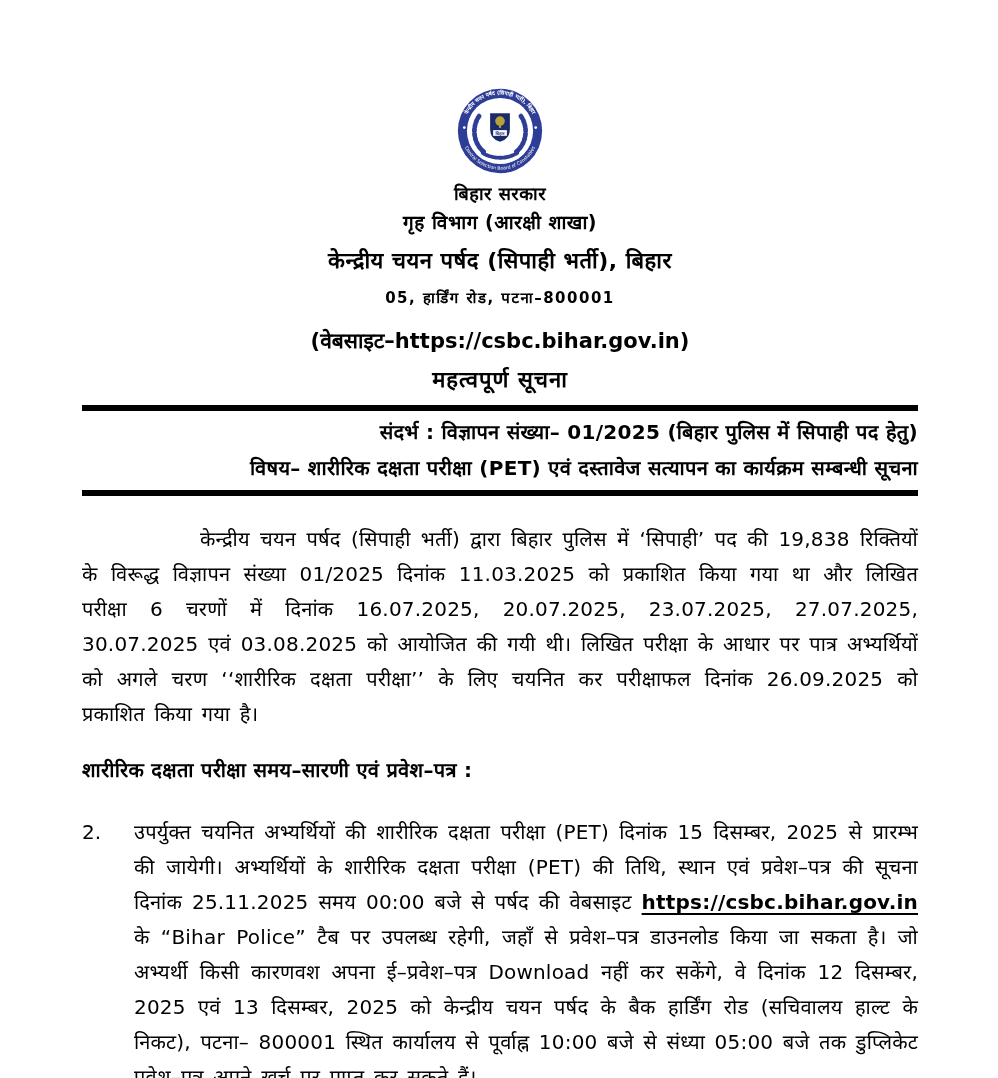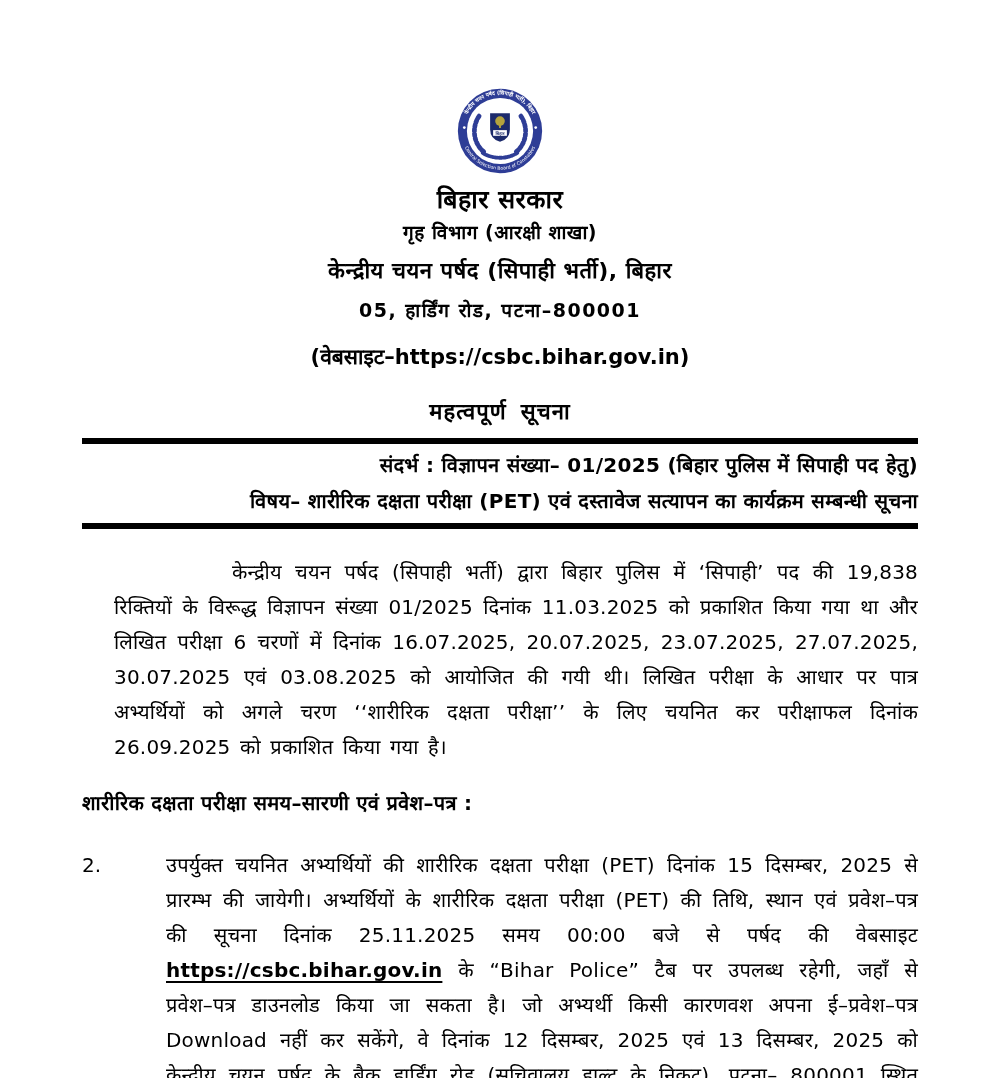--- a/index.html
+++ b/index.html
@@ -23,54 +23,53 @@
   }
 
   
   .doc-header { text-align: center; }
   .emblem-wrap {
     width: 86px;
     height: 86px;
     margin: 0 auto;
   }
   .org-govt {
-    font-size: 25px;
+    font-size: 18px;
     font-weight: bold;
     margin-top: 7px;
     letter-spacing: 0.5px;
   }
   .org-dept {
     font-size: 19px;
     font-weight: bold;
     margin-top: 4px;
     letter-spacing: 0.5px;
   }
   .org-board {
     font-size: 22px;
     font-weight: bold;
     margin-top: 9px;
     letter-spacing: 0.5px;
   }
   .org-address {
-    font-size: 19px;
+    font-size: 15px;
     font-weight: bold;
     margin-top: 13px;
     letter-spacing: 1.5px;
   }
   .org-website {
     font-size: 21px;
     font-weight: bold;
     margin-top: 19px;
   }
   .notice-title {
     font-size: 22px;
     font-weight: bold;
-    margin-top: 25px;
+    margin-top: 9px;
     letter-spacing: 1px;
-    font-family: Liberation Mono, monospace;
   }
 
   
   .ref-banner { margin-top: 12px; }
   .rule {
     height: 6px;
     background: #000000;
   }
   .ref-lines {
     padding: 7px 0 9px 0;
@@ -88,21 +87,20 @@
     letter-spacing: 0.3px;
   }
 
   
   .para {
     font-size: 20px;
     line-height: 35px;
     text-align: justify;
     letter-spacing: 0.2px;
     word-spacing: 3px;
-    margin-left: 32px;
   }
   .para1 {
     margin-top: 26px;
     text-indent: 118px;
   }
   .section-heading {
     margin-top: 24px;
     font-size: 20px;
     font-weight: bold;
     text-underline-offset: 5px;

